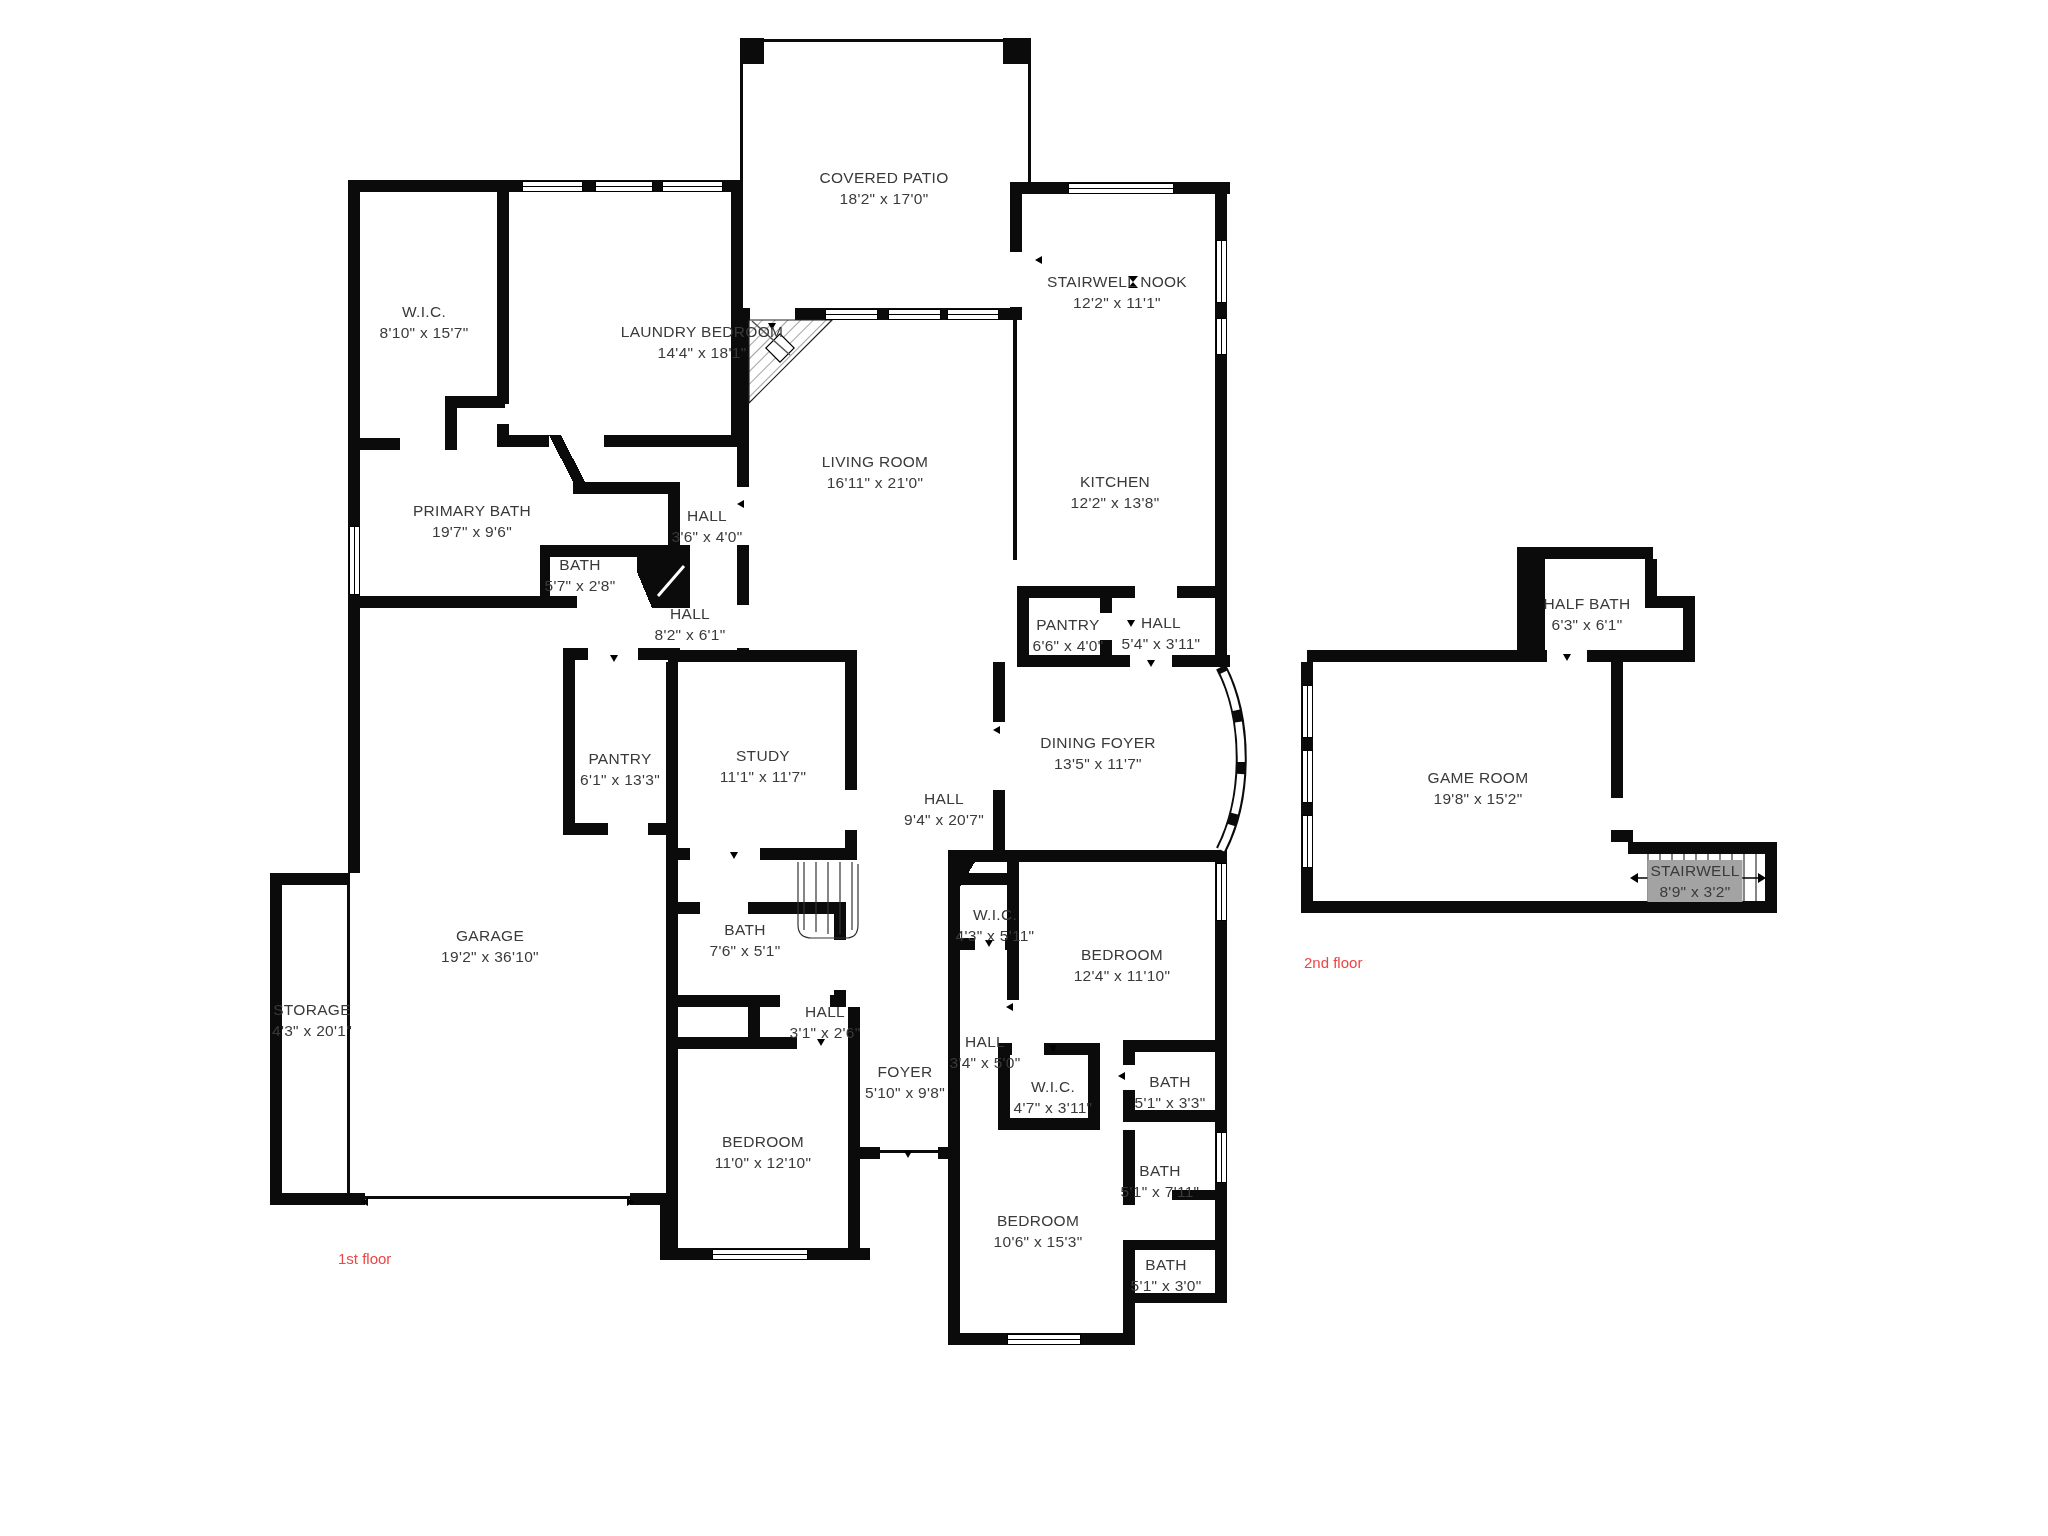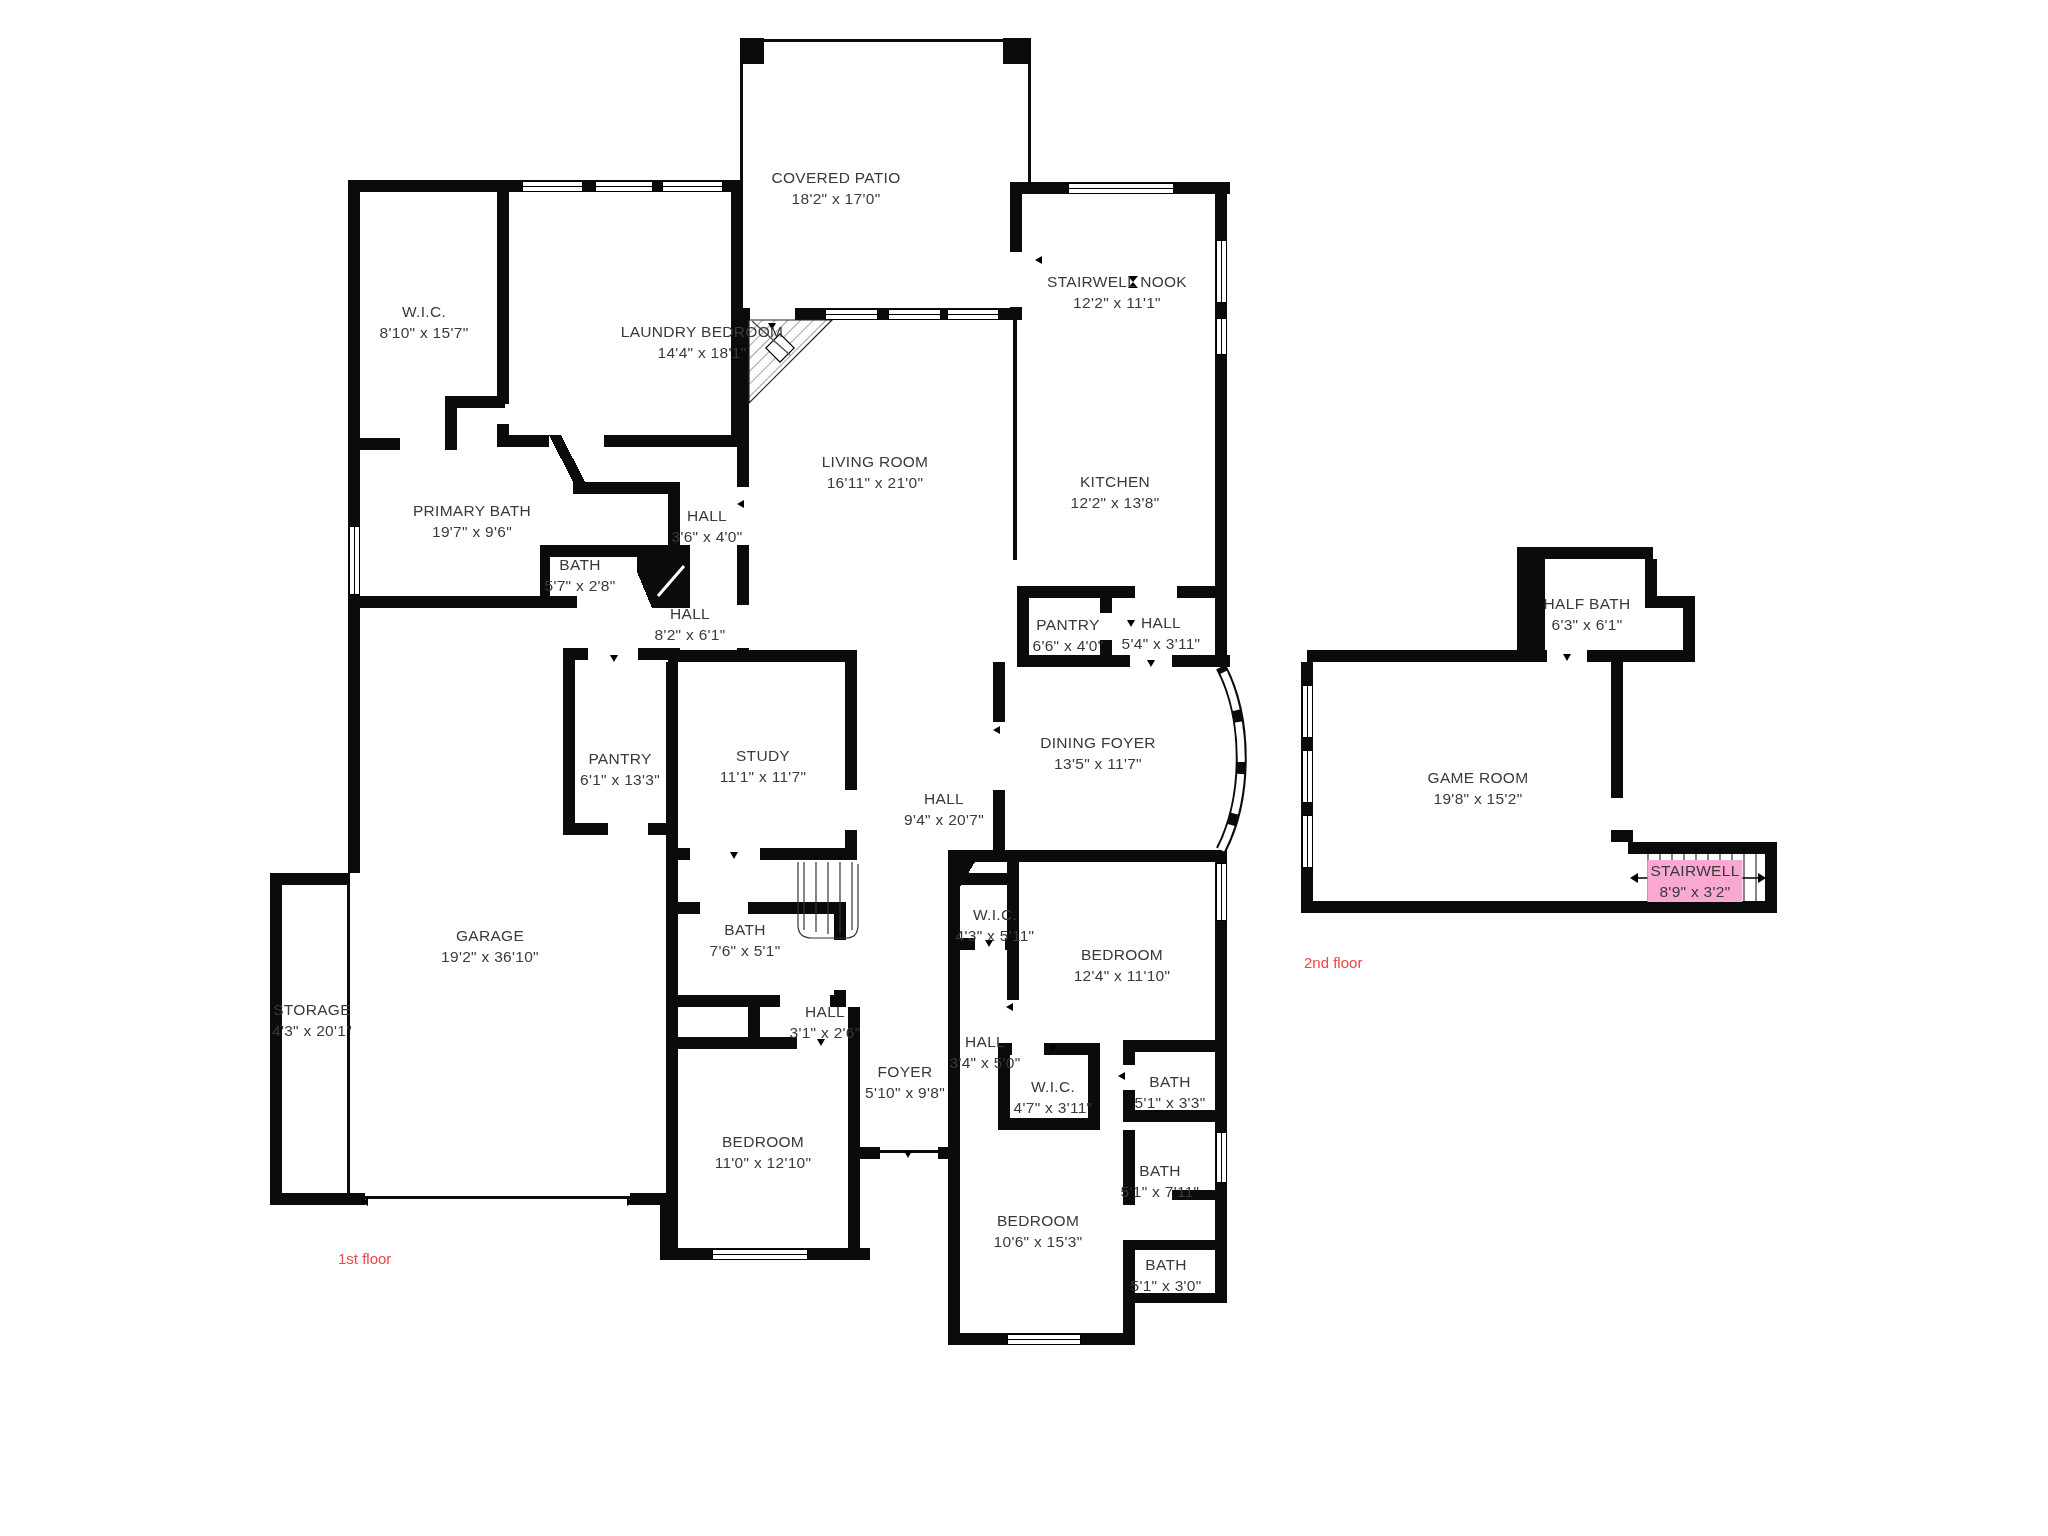--- a/index.html
+++ b/index.html
@@ -3,21 +3,21 @@
 <meta charset="utf-8">
 <style>
   html,body{margin:0;padding:0;background:#fff;}
   .canvas{position:relative;width:2048px;height:1536px;background:#ffffff;overflow:hidden;
           font-family:"Liberation Sans",sans-serif;}
   .canvas svg{position:absolute;left:0;top:0;}
   .lbl{position:absolute;transform:translate(-50%,-50%);text-align:center;
        font-size:15.5px;line-height:21px;color:#3a3a3a;letter-spacing:.3px;white-space:nowrap;}
   .lbl .nm{font-size:15.5px;}
   .lbl .dm{font-size:15.5px;}
-  .lbl.bgwhite{background:#f9a8d4;padding:0 3px;}
+  .lbl.bgwhite{background:#a3a3a3;padding:0 3px;}
   .caption{position:absolute;transform:translateY(-50%);font-size:15px;color:#ef4444;}
 </style>
 </head>
 <body>
 
 <div class="canvas">
 
 <svg width="2048" height="1536" viewBox="0 0 2048 1536">
   <defs>
     <pattern id="hatch" width="9" height="9" patternUnits="userSpaceOnUse" patternTransform="rotate(45)">
@@ -251,21 +251,21 @@
     <polygon points="904,1151 912,1151 908,1158"></polygon>
     <polygon points="817,1039 825,1039 821,1046"></polygon>
     <polygon points="368,1198 368,1206 361,1202"></polygon>
     <polygon points="627,1198 627,1206 634,1202"></polygon>
     <polygon points="1128,276 1138,276 1133,282"></polygon>
     <polygon points="1128,288 1138,288 1133,282"></polygon>
     <polygon points="1563,654 1571,654 1567,661"></polygon>
   </g>
 </svg>
 
-<div class="lbl" style="left:836px;top:188px">
+<div class="lbl" style="left:884px;top:188px">
       <div class="nm">COVERED PATIO</div>
       <div class="dm">18'2" x 17'0"</div>
     </div>
 <div class="lbl" style="left:1117px;top:292px">
       <div class="nm">STAIRWELL NOOK</div>
       <div class="dm">12'2" x 11'1"</div>
     </div>
 <div class="lbl" style="left:424px;top:322px">
       <div class="nm">W.I.C.</div>
       <div class="dm">8'10" x 15'7"</div>

